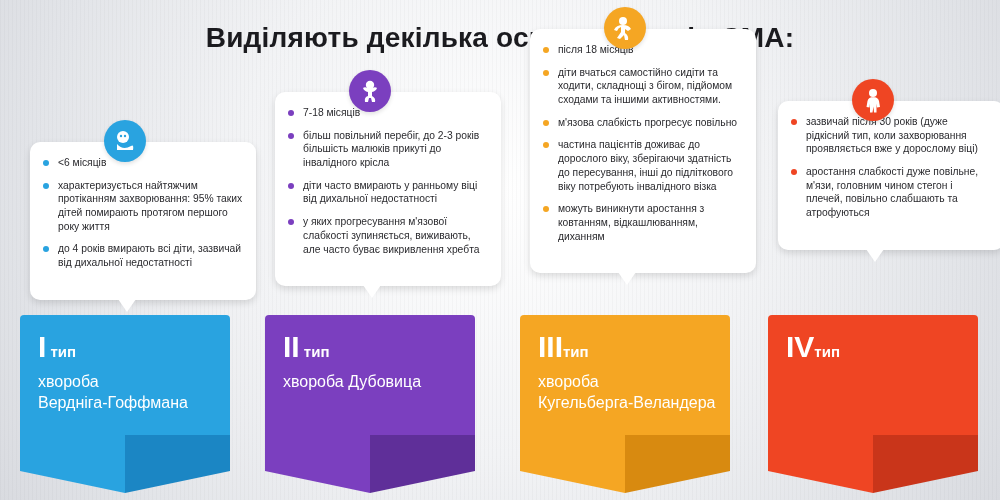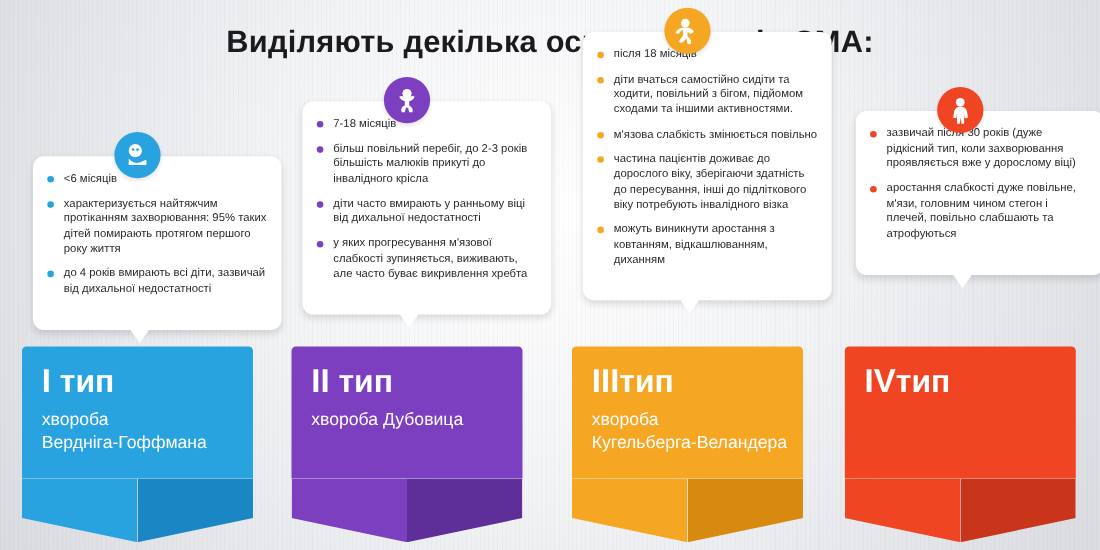--- a/index.html
+++ b/index.html
@@ -64,21 +64,21 @@
     right: 12px;
     color: #fff;
   }
   .type-line {
     font-size: 27px;
     font-weight: bold;
     line-height: 1.05;
     margin-bottom: 8px;
   }
   .type-num { font-size: 30px; letter-spacing: 0px; }
-  .type-word { font-size: 29px; font-weight: bold; }
+  .type-word { font-size: 15px; font-weight: bold; }
   .disease {
     font-size: 16px;
     line-height: 1.35;
     font-weight: normal;
   }
 
   
   .card {
     position: absolute;
     left: 10px;
@@ -208,22 +208,22 @@
             </div>
           </div>
           <div class="ribbon-tails">
             <div class="tail left" style="background: rgb(245, 166, 35); clip-path: polygon(0px 0px, 100% 0px, 100% 100%, 0px 62%);"></div>
             <div class="tail right" style="background: rgb(216, 138, 16); clip-path: polygon(0px 0px, 100% 0px, 100% 62%, 0px 100%);"></div>
           </div>
         </div>
         <div class="card" style="top: -51px;">
           <ul class="bullets">
             <li style="--c: #f5a623;">після 18 місяців</li>
-            <li style="--c: #f5a623;">діти вчаться самостійно сидіти та ходити, повільний з бігом, підйомом сходами та іншими активностями.</li>
-            <li style="--c: #f5a623;">м'язова слабкість змінюється повільно</li>
+            <li style="--c: #f5a623;">діти вчаться самостійно сидіти та ходити, складнощі з бігом, підйомом сходами та іншими активностями.</li>
+            <li style="--c: #f5a623;">м'язова слабкість прогресує повільно</li>
             <li class="small" style="--c: #f5a623;">частина пацієнтів доживає до дорослого віку, зберігаючи здатність до пересування, інші до підліткового віку потребують інвалідного візка</li>
             <li class="small" style="--c: #f5a623;">можуть виникнути аростання з ковтанням, відкашлюванням, диханням</li>
           </ul>
           <div class="card-pointer"></div>
         </div>
         <div class="icon-circle" style="background: rgb(245, 166, 35); top: -73px;">
           <svg width="26" height="26" viewBox="0 0 26 26">
             <circle cx="11" cy="6" r="4" fill="#fff"></circle>
             <path d="M11 10 q6 0 8 4 l-3 2 -3 -2 0 4 q4 3 3 7 l-3 0 -1 -5 -4 4 -3 -1 4 -6 0 -5 q-3 1 -4 4 l-3 -1 q2 -5 9 -5 z" fill="#fff"></path>
           </svg>

